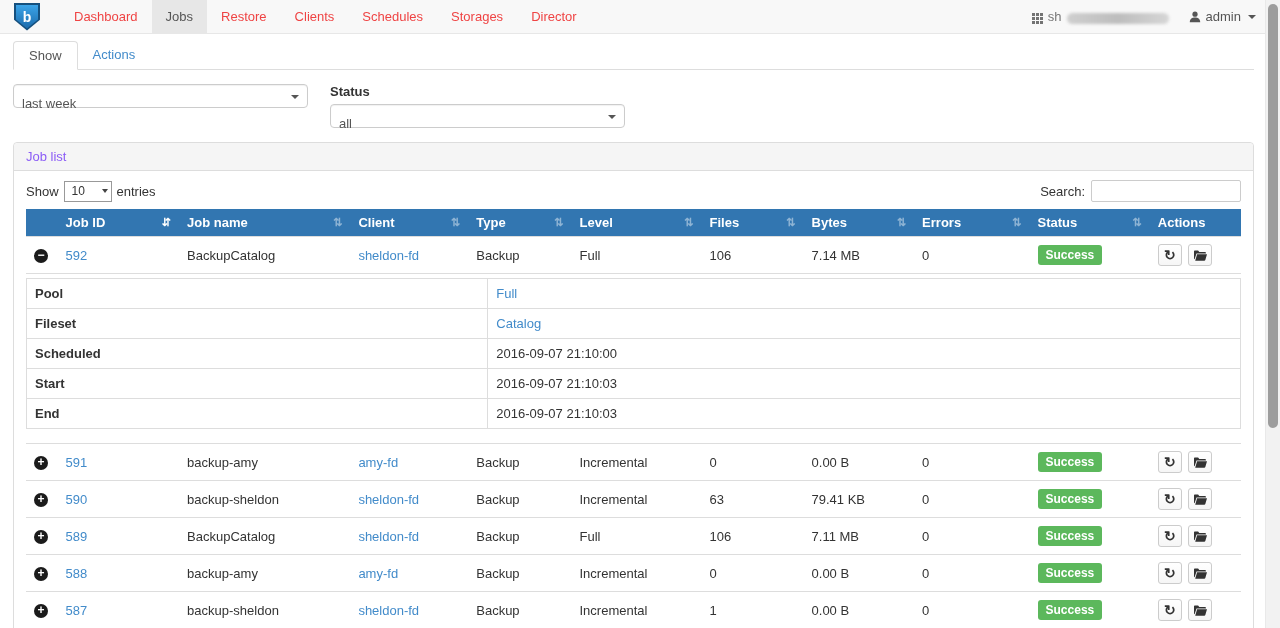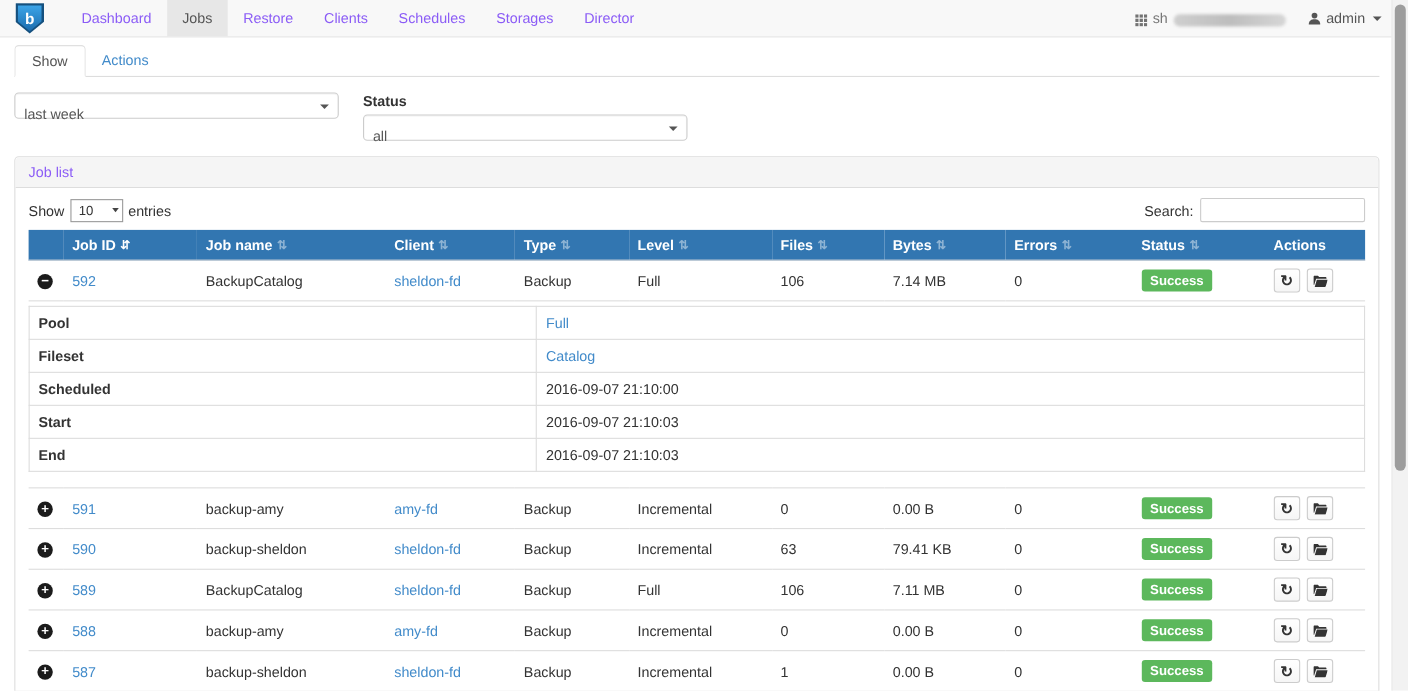--- a/index.html
+++ b/index.html
@@ -11,21 +11,21 @@
   a { text-decoration:none; }
 
   
   .navbar { height:34px; background:#f8f8f8; border-bottom:1px solid #e7e7e7; display:flex; align-items:stretch; padding-left:14px; }
   .brand { display:flex; align-items:center; margin-right:20px; }
   .shield-outer { width:26px; height:28px; background:#15507e; display:flex; align-items:center; justify-content:center;
     clip-path:polygon(0 0,100% 0,100% 62%,50% 100%,0 62%); }
   .shield-inner { width:22px; height:24px; background:linear-gradient(180deg,#3ba4e8 0%,#1b6aab 100%); display:flex; align-items:center; justify-content:center;
     clip-path:polygon(0 0,100% 0,100% 62%,50% 100%,0 62%); color:#fff; font-weight:bold; font-size:14px; line-height:1; }
   .nav-menu { display:flex; list-style:none; margin:0; padding:0; }
-  .nav-item { padding:0 14px; line-height:33px; color:#8b5cf6; cursor:pointer; white-space:nowrap; }
+  .nav-item { padding:0 14px; line-height:33px; color:#ef4444; cursor:pointer; white-space:nowrap; }
   .nav-item.active { background:#e7e7e7; color:#555; }
   .nav-right { margin-left:auto; display:flex; align-items:center; gap:20px; padding-right:24px; }
   .host-group { display:flex; align-items:flex-end; gap:5px; color:#777; }
   .redacted-bar { width:102px; height:11px; background:linear-gradient(90deg,#cfcfcf,#bdbdbd,#d6d6d6); border-radius:6px; filter:blur(1.5px); }
   .user-group { display:flex; align-items:center; gap:5px; color:#555; cursor:pointer; }
   .caret-down { width:0; height:0; border-left:4px solid transparent; border-right:4px solid transparent; border-top:4px solid #555; display:inline-block; margin-left:2px; }
 
   
   .scrollbar-track { position:absolute; top:0; right:0; width:15px; height:628px; background:#f2f2f2; border-left:1px solid #e9e9e9; z-index:50; }
   .scrollbar-thumb { position:absolute; top:4px; left:2px; width:10px; height:424px; background:#9d9d9d; border-radius:6px; }
@@ -54,21 +54,21 @@
   .length-group { display:flex; align-items:center; gap:5px; }
   .mini-select { width:48px; height:21px; border:1px solid #999; background:#fff; display:flex; align-items:center; justify-content:space-between;
     padding:0 3px 0 7px; font-size:12px; color:#333; cursor:pointer; }
   .mini-caret { width:0; height:0; border-left:3px solid transparent; border-right:3px solid transparent; border-top:4px solid #444; }
   .search-group { display:flex; align-items:center; gap:6px; }
   .search-input { width:150px; height:22px; border:1px solid #ccc; border-radius:2px; padding:0 6px; font-family:inherit; font-size:13px; }
 
   
   table.job-table { width:100%; border-collapse:collapse; table-layout:fixed; }
   .job-table thead th { background:#3276b1; color:#fff; font-weight:bold; text-align:left; padding:6px 8px; font-size:13px; }
-  .th-wrap { display:flex; align-items:center; }
+  .th-wrap { display:flex; align-items:center; justify-content:space-between; }
   .sort-icon { font-size:11px; color:#fff; opacity:.45; margin-left:4px; }
   .sort-icon.active { opacity:1; }
   .job-table thead th:nth-child(1){width:2.6%;} .job-table thead th:nth-child(2){width:10.0%;}
   .job-table thead th:nth-child(3){width:14.1%;} .job-table thead th:nth-child(4){width:9.7%;}
   .job-table thead th:nth-child(5){width:8.5%;} .job-table thead th:nth-child(6){width:10.7%;}
   .job-table thead th:nth-child(7){width:8.4%;} .job-table thead th:nth-child(8){width:9.1%;}
   .job-table thead th:nth-child(9){width:9.5%;} .job-table thead th:nth-child(10){width:9.9%;}
   .job-table thead th:nth-child(11){width:7.5%;}
   .job-table tbody td { padding:7px 8px; border-top:1px solid #ddd; color:#333; vertical-align:middle; }
   .link { color:#428bca; cursor:pointer; }

